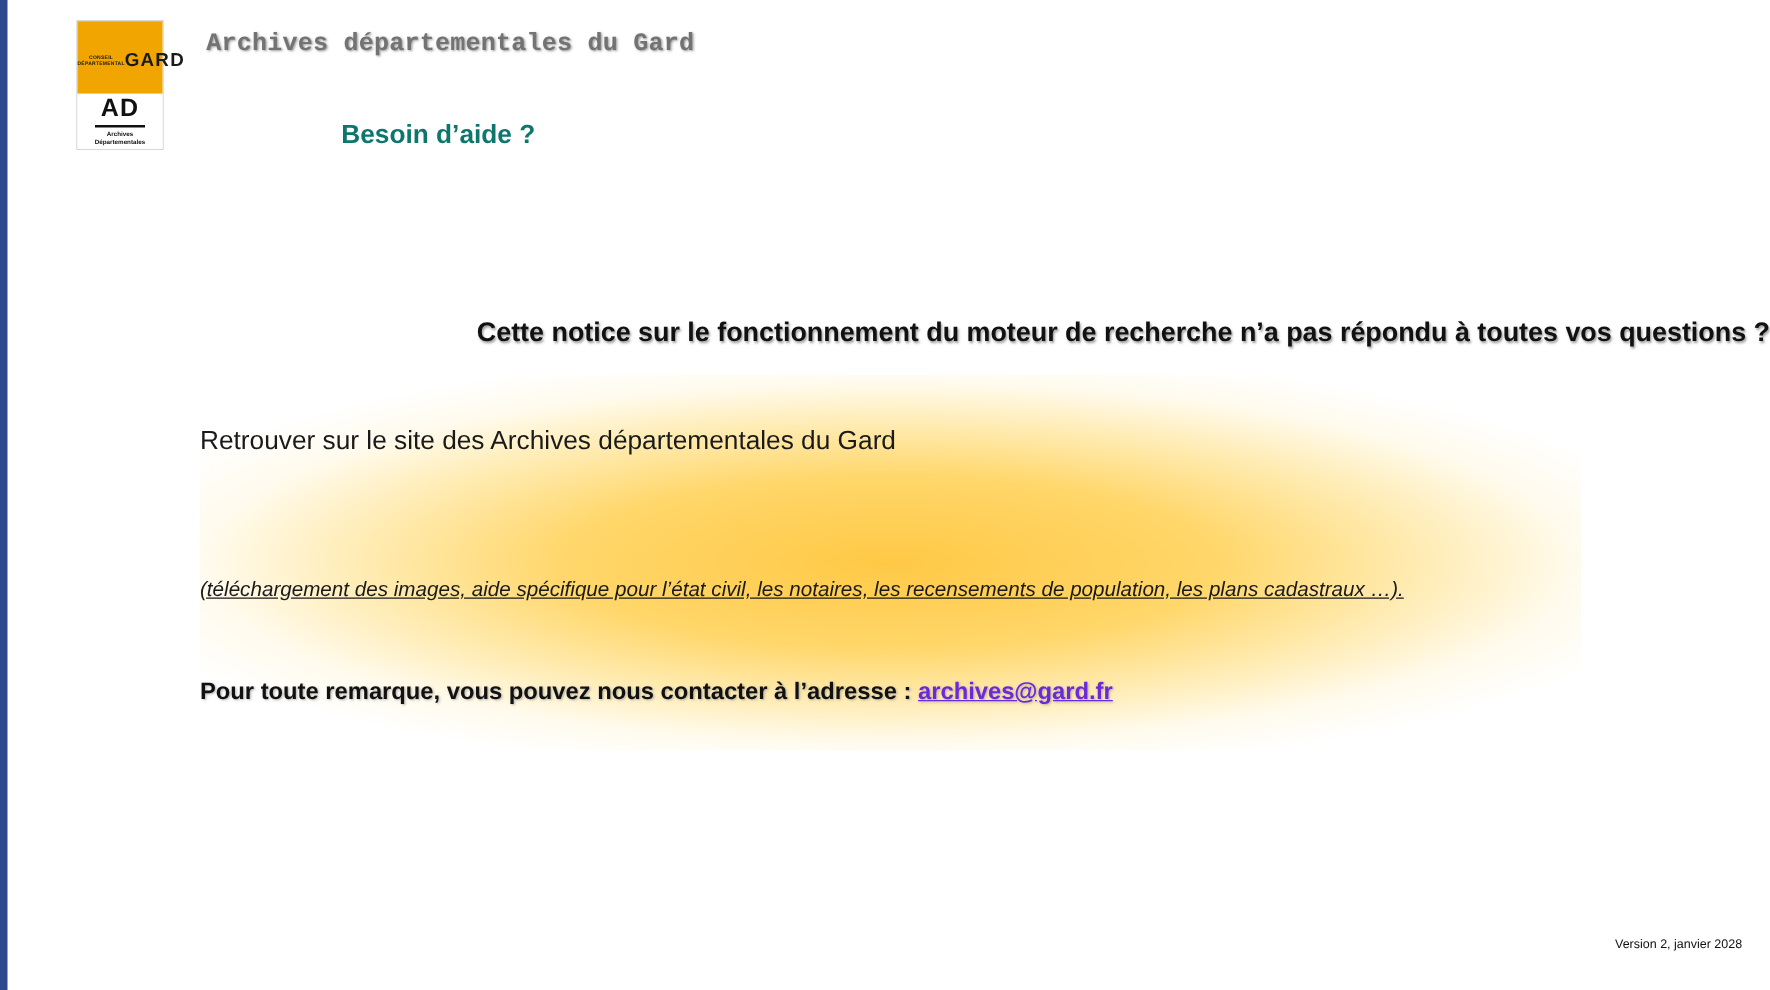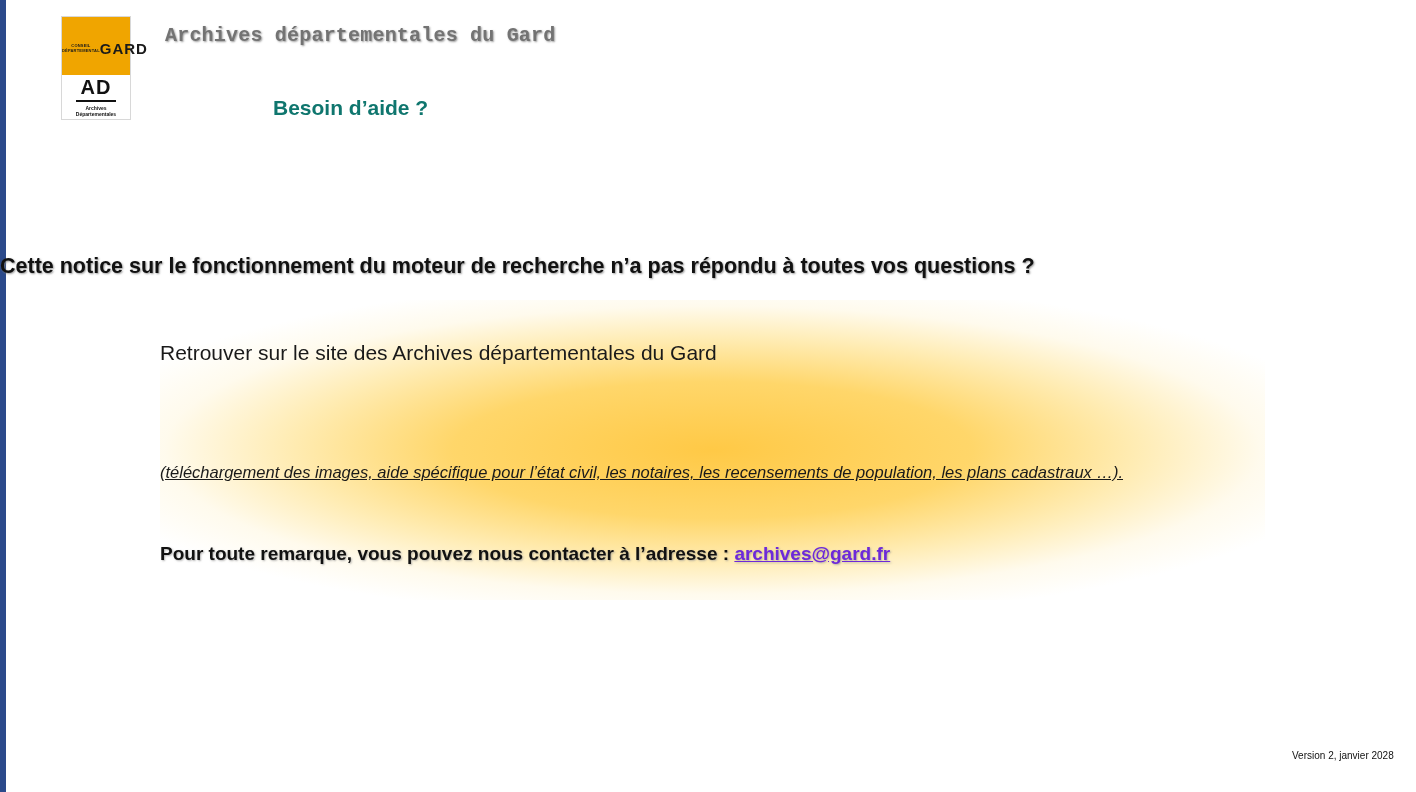--- a/index.html
+++ b/index.html
@@ -132,21 +132,21 @@
     color: #0f766e;
     margin-top: 24px;
   }
 
   
   .question {
     position: absolute;
     left: 0;
     top: 254px;
     width: 1416px;
-    text-align: left;
+    text-align: right;
     font-size: 21.5px;
     font-weight: bold;
     color: #111111;
     text-shadow: 1px 1px 2px rgba(130,130,130,.8);
   }
 
   
   .glow {
     position: absolute;
     left: 160px;

